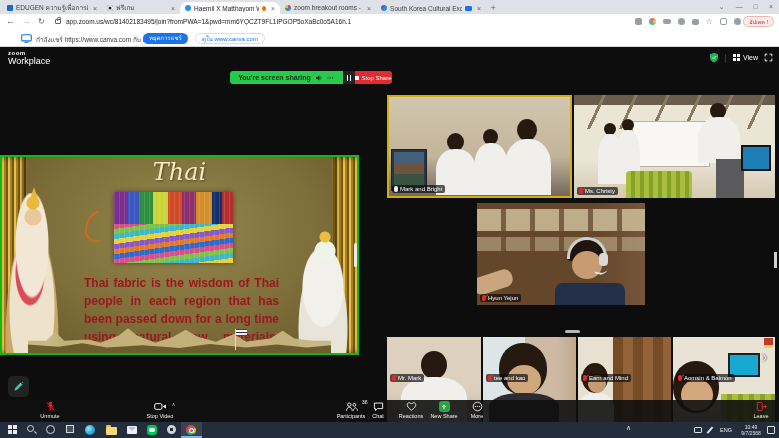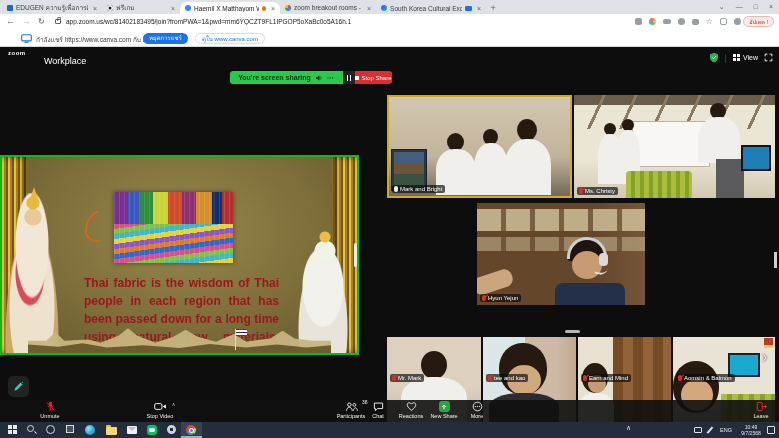--- a/index.html
+++ b/index.html
@@ -52,21 +52,21 @@
   .share-ic { position:absolute; left:21px; top:4px; }
   .ib-msg { position:absolute; left:36px; top:5px; font-size:6.5px; color:#3c4043; }
   .ib-btn { position:absolute; top:3px; height:11px; line-height:10px; font-size:6px; border-radius:6px;
             padding:0 6px; }
   .ib-stop { left:143px; background:#1a73e8; color:#fff; }
   .ib-view { left:195px; background:#fff; color:#1a73e8; border:1px solid #dadce0; }
 
   
   .zoomwin { position:absolute; left:0; top:47px; width:779px; height:375px; background:#0d0d0d; }
   .zlogo1 { position:absolute; left:8px; top:50px; color:#fff; font-size:6px; font-weight:bold; letter-spacing:.5px;}
-  .zlogo2 { position:absolute; left:8px; top:56px; color:#fff; font-size:9px;margin-left:36px; }
+  .zlogo2 { position:absolute; left:8px; top:56px; color:#fff; font-size:9px; }
   .zright { position:absolute; right:6px; top:52px; display:flex; align-items:center; gap:6px; color:#fff; }
   .zsep { color:#4a4a4a; font-size:9px; }
   .zview { font-size:7px; color:#fff; display:flex; gap:3px; align-items:center; }
   .grid-ic { width:7px; height:7px;
      background:linear-gradient(#fff,#fff) 0 0/3px 3px no-repeat, linear-gradient(#fff,#fff) 4px 0/3px 3px no-repeat,
                 linear-gradient(#fff,#fff) 0 4px/3px 3px no-repeat, linear-gradient(#fff,#fff) 4px 4px/3px 3px no-repeat; }
 
   .banner-green { position:absolute; left:230px; top:71px; width:113px; height:13px; background:#28c94d;
                   border-radius:3px 0 0 3px; display:flex; align-items:center; justify-content:center; gap:4px;
                   color:#10391a; font-size:7px; font-weight:bold; }
@@ -355,20 +355,21 @@
       <i></i>
     </div>
   <div class="banner-stop">
     <span class="stop-sq"></span>
     <span>Stop Share</span>
   </div>
 
   <div class="slide">
     <div class="curtain l"></div>
     <div class="curtain r"></div>
+    <div class="slide-title">Thai</div>
     <div class="fabric">
       <div class="fab-top"></div>
         <div class="fab-bot"></div>
         <div class="fab-tex"></div>
     </div>
     <div class="swirl"></div>
     <div class="dancer"></div>
     <div class="hanuman"></div>
     <div class="slide-body">Thai fabric is the wisdom of Thai people in each region that has been passed down for a long time using natural raw materials, combined with patterns that reflect local culture, traditions, and beliefs, making each type of Thai fabric unique.</div>
     <div class="temples"></div>

